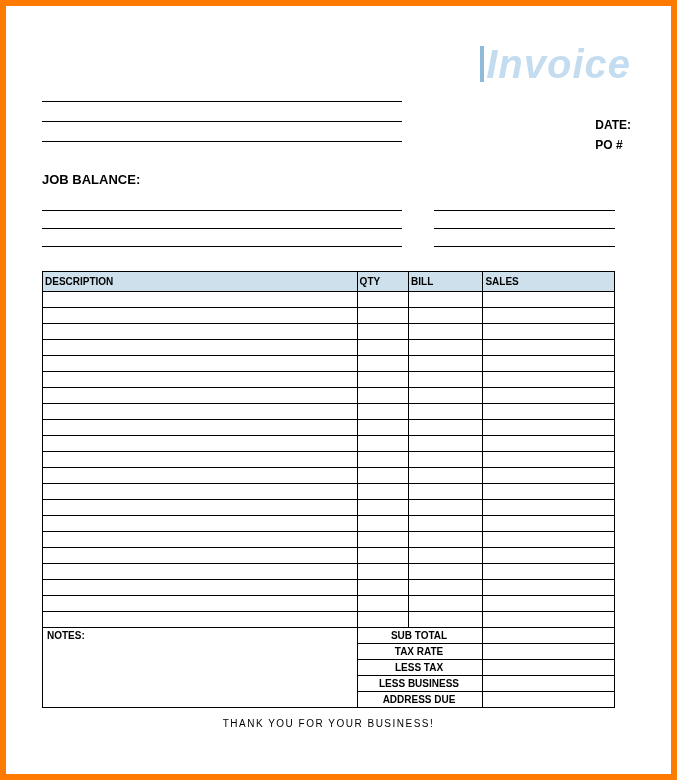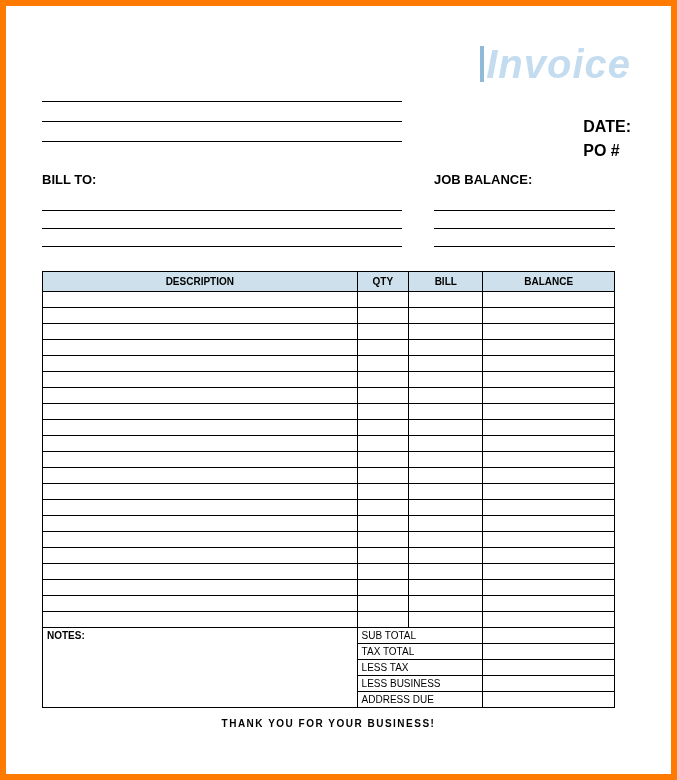--- a/index.html
+++ b/index.html
@@ -40,21 +40,21 @@
     width: 360px;
   }
   .from-lines .hl {
     border-bottom: 1.5px solid #000;
     height: 20px;
   }
   .meta {
     position: absolute;
     top: 112px;
     right: 40px;
-    font-size: 16px;
+    font-size: 12px;
     font-weight: bold;
   }
   .meta div { margin-bottom: 6px; }
   .section-labels {
     display: flex;
     margin-top: 30px;
     font-weight: bold;
     font-size: 13px;
   }
   .section-labels .billto { width: 392px; }
@@ -78,50 +78,50 @@
     width: 100%;
     margin-top: 24px;
     table-layout: fixed;
   }
   table.lines th {
     background: #cde0eb;
     border: 1px solid #000;
     font-size: 10px;
     font-weight: bold;
     padding: 4px 2px;
-    text-align: center;
+    text-align: left;
   }
   table.lines td {
     border: 1px solid #000;
     height: 16px;
     font-size: 10px;
     padding: 0 4px;
   }
   .col-desc { width: 55%; }
   .col-qty  { width: 9%; }
   .col-rate { width: 13%; }
   .col-amt  { width: 23%; }
   .notes-cell {
     vertical-align: top;
     font-weight: bold;
     font-size: 12px;
     padding: 2px 4px !important;
     height: auto !important;
   }
   .totals-label {
-    text-align: left;
+    text-align: center;
     font-size: 10px;
-    font-weight: normal;
+    font-weight: bold;
     padding-right: 6px !important;
     border-left: 1px solid #000;
   }
   .footer {
     text-align: center;
     font-size: 10px;
-    font-weight: bold;
+    font-weight: normal;
     letter-spacing: 1.5px;
     margin-top: 10px;
   }
 </style>
 </head>
 <body>
 
 <div class="outer">
 
   <div class="title">
@@ -133,21 +133,20 @@
     <div class="hl"></div>
     <div class="hl"></div>
   </div>
 
   <div class="meta">
     <div>DATE:</div>
     <div>PO #</div>
   </div>
 
   <div class="section-labels">
-    <div class="billto">BILL TO:</div>
     <div>JOB BALANCE:</div>
   </div>
 
   <div class="addr-lines">
     <div class="row">
       <div class="left"></div>
       <div class="right"></div>
     </div>
     <div class="row">
       <div class="left"></div>
@@ -164,21 +163,21 @@
       <col class="col-desc">
         <col class="col-qty">
         <col class="col-rate">
         <col class="col-amt">
     </colgroup>
     <thead>
       <tr>
         <th>DESCRIPTION</th>
         <th>QTY</th>
         <th>BILL</th>
-        <th>BALANCE</th>
+        <th>SALES</th>
       </tr>
     </thead>
     <tbody>
       <tr>
           <td></td>
           <td></td>
           <td></td>
           <td></td>
         </tr>
       <tr>
@@ -300,21 +299,21 @@
           <td></td>
           <td></td>
           <td></td>
         </tr>
       <tr>
         <td rowspan="5" class="notes-cell">NOTES:</td>
         <td colspan="2" class="totals-label">SUB TOTAL</td>
         <td></td>
       </tr>
       <tr>
-        <td colspan="2" class="totals-label">TAX TOTAL</td>
+        <td colspan="2" class="totals-label">TAX RATE</td>
         <td></td>
       </tr>
       <tr>
         <td colspan="2" class="totals-label">LESS TAX</td>
         <td></td>
       </tr>
       <tr>
         <td colspan="2" class="totals-label">LESS BUSINESS</td>
         <td></td>
       </tr>

